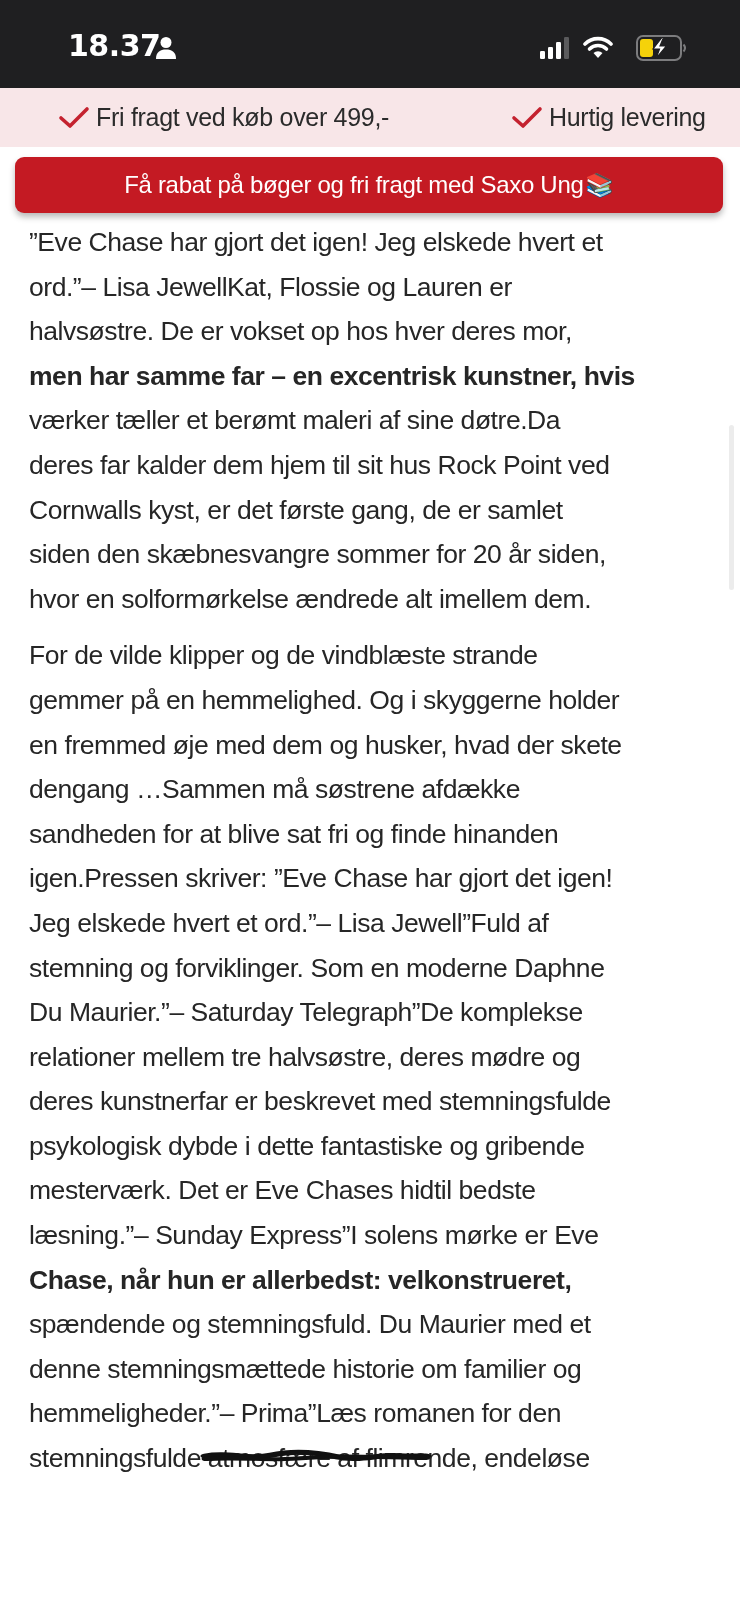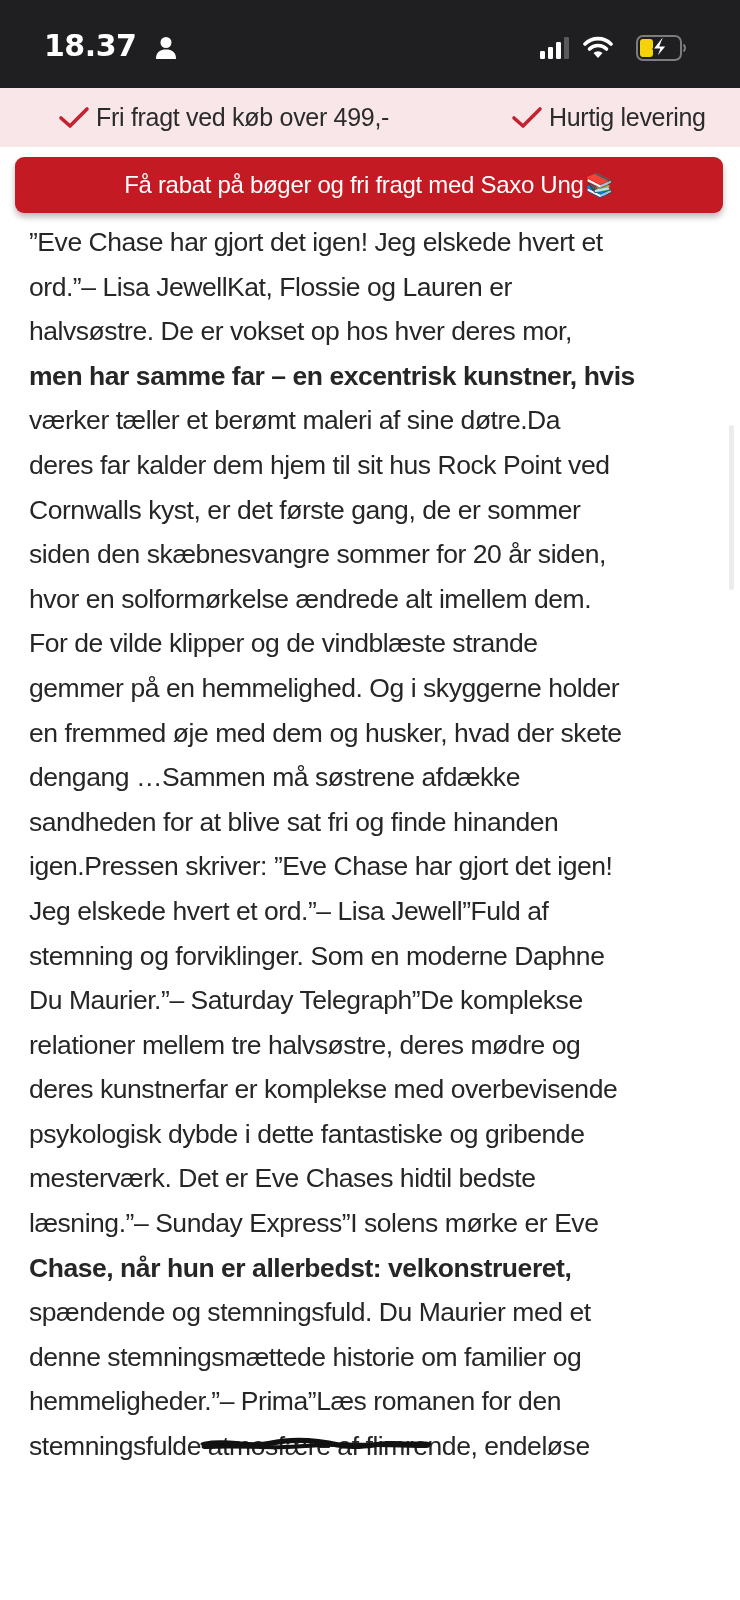--- a/index.html
+++ b/index.html
@@ -19,21 +19,21 @@
     .status-bar {
       position: absolute;
       left: 0; top: 0;
       width: 740px;
       height: 88px;
       background: #1f1f21;
       color: #ffffff;
     }
     .status-time {
       position: absolute;
-      left: 44px;
+      left: 68px;
       top: 28px;
       font-family: "DejaVu Sans", sans-serif;
       font-weight: bold;
       font-size: 30px;
       letter-spacing: -0.5px;
       line-height: 36px;
     }
     .person-icon {
       position: absolute;
       left: 155px;
@@ -200,34 +200,34 @@
   <span class="books-icon">📚</span>
 </div>
 
 <div class="description">
   <div class="desc-line" style="transform-origin: left center;"><span style="display: inline-block; transform-origin: left center;">”Eve Chase har gjort det igen! Jeg elskede hvert et</span></div>
   <div class="desc-line" style="transform-origin: left center;"><span style="display: inline-block; transform-origin: left center;">ord.”– Lisa JewellKat, Flossie og Lauren er</span></div>
   <div class="desc-line" style="transform-origin: left center;"><span style="display: inline-block; transform-origin: left center;">halvsøstre. De er vokset op hos hver deres mor,</span></div>
   <div class="desc-line" style="transform-origin: left center; font-weight: bold;"><span style="display: inline-block; transform-origin: left center;">men har samme far – en excentrisk kunstner, hvis</span></div>
   <div class="desc-line" style="transform-origin: left center;"><span style="display: inline-block; transform-origin: left center;">værker tæller et berømt maleri af sine døtre.Da</span></div>
   <div class="desc-line" style="transform-origin: left center;"><span style="display: inline-block; transform-origin: left center;">deres far kalder dem hjem til sit hus Rock Point ved</span></div>
-  <div class="desc-line" style="transform-origin: left center;"><span style="display: inline-block; transform-origin: left center;">Cornwalls kyst, er det første gang, de er sommer</span></div>
+  <div class="desc-line" style="transform-origin: left center;"><span style="display: inline-block; transform-origin: left center;">Cornwalls kyst, er det første gang, de er samlet</span></div>
   <div class="desc-line" style="transform-origin: left center;"><span style="display: inline-block; transform-origin: left center;">siden den skæbnesvangre sommer for 20 år siden,</span></div>
   <div class="desc-line" style="transform-origin: left center;"><span style="display: inline-block; transform-origin: left center;">hvor en solformørkelse ændrede alt imellem dem.</span></div>
-  <div class="desc-line" style="transform-origin: left center;"><span style="display: inline-block; transform-origin: left center;">For de vilde klipper og de vindblæste strande</span></div>
+  <div class="desc-line" style="transform-origin: left center; margin-top: 12px;"><span style="display: inline-block; transform-origin: left center;">For de vilde klipper og de vindblæste strande</span></div>
   <div class="desc-line" style="transform-origin: left center;"><span style="display: inline-block; transform-origin: left center;">gemmer på en hemmelighed. Og i skyggerne holder</span></div>
   <div class="desc-line" style="transform-origin: left center;"><span style="display: inline-block; transform-origin: left center;">en fremmed øje med dem og husker, hvad der skete</span></div>
   <div class="desc-line" style="transform-origin: left center;"><span style="display: inline-block; transform-origin: left center;">dengang …Sammen må søstrene afdække</span></div>
   <div class="desc-line" style="transform-origin: left center;"><span style="display: inline-block; transform-origin: left center;">sandheden for at blive sat fri og finde hinanden</span></div>
   <div class="desc-line" style="transform-origin: left center;"><span style="display: inline-block; transform-origin: left center;">igen.Pressen skriver: ”Eve Chase har gjort det igen!</span></div>
   <div class="desc-line" style="transform-origin: left center;"><span style="display: inline-block; transform-origin: left center;">Jeg elskede hvert et ord.”– Lisa Jewell”Fuld af</span></div>
   <div class="desc-line" style="transform-origin: left center;"><span style="display: inline-block; transform-origin: left center;">stemning og forviklinger. Som en moderne Daphne</span></div>
   <div class="desc-line" style="transform-origin: left center;"><span style="display: inline-block; transform-origin: left center;">Du Maurier.”– Saturday Telegraph”De komplekse</span></div>
   <div class="desc-line" style="transform-origin: left center;"><span style="display: inline-block; transform-origin: left center;">relationer mellem tre halvsøstre, deres mødre og</span></div>
-  <div class="desc-line" style="transform-origin: left center;"><span style="display: inline-block; transform-origin: left center;">deres kunstnerfar er komplekse med overbevisende</span></div>
+  <div class="desc-line" style="transform-origin: left center;"><span style="display: inline-block; transform-origin: left center;">deres kunstnerfar er beskrevet med stemningsfulde</span></div>
   <div class="desc-line" style="transform-origin: left center;"><span style="display: inline-block; transform-origin: left center;">psykologisk dybde i dette fantastiske og gribende</span></div>
   <div class="desc-line" style="transform-origin: left center;"><span style="display: inline-block; transform-origin: left center;">mesterværk. Det er Eve Chases hidtil bedste</span></div>
   <div class="desc-line" style="transform-origin: left center;"><span style="display: inline-block; transform-origin: left center;">læsning.”– Sunday Express”I solens mørke er Eve</span></div>
   <div class="desc-line" style="transform-origin: left center;"><span style="display: inline-block; transform-origin: left center; font-weight: bold;">Chase, når hun er allerbedst: velkonstrueret,</span></div>
   <div class="desc-line" style="transform-origin: left center;"><span style="display: inline-block; transform-origin: left center;">spændende og stemningsfuld. Du Maurier med et</span></div>
   <div class="desc-line" style="transform-origin: left center;"><span style="display: inline-block; transform-origin: left center;">denne stemningsmættede historie om familier og</span></div>
   <div class="desc-line" style="transform-origin: left center;"><span style="display: inline-block; transform-origin: left center;">hemmeligheder.”– Prima”Læs romanen for den</span></div>
   <div class="desc-line" style="transform-origin: left center;"><span style="display: inline-block; transform-origin: left center;"><span>stemningsfulde </span><span class="scribble"><span>atmosfære af flimre</span><svg viewBox="0 0 100 20" preserveAspectRatio="none">
             <path d="M0 8 C10 4, 20 12, 30 7 S 50 4, 60 9 S 80 5, 90 8 L100 8" stroke="#111111" stroke-width="5" fill="none" stroke-linecap="round"></path>
             <path d="M0 11 C15 9, 30 13, 45 10 S 75 9, 100 10" stroke="#111111" stroke-width="4" fill="none" stroke-linecap="round"></path>

